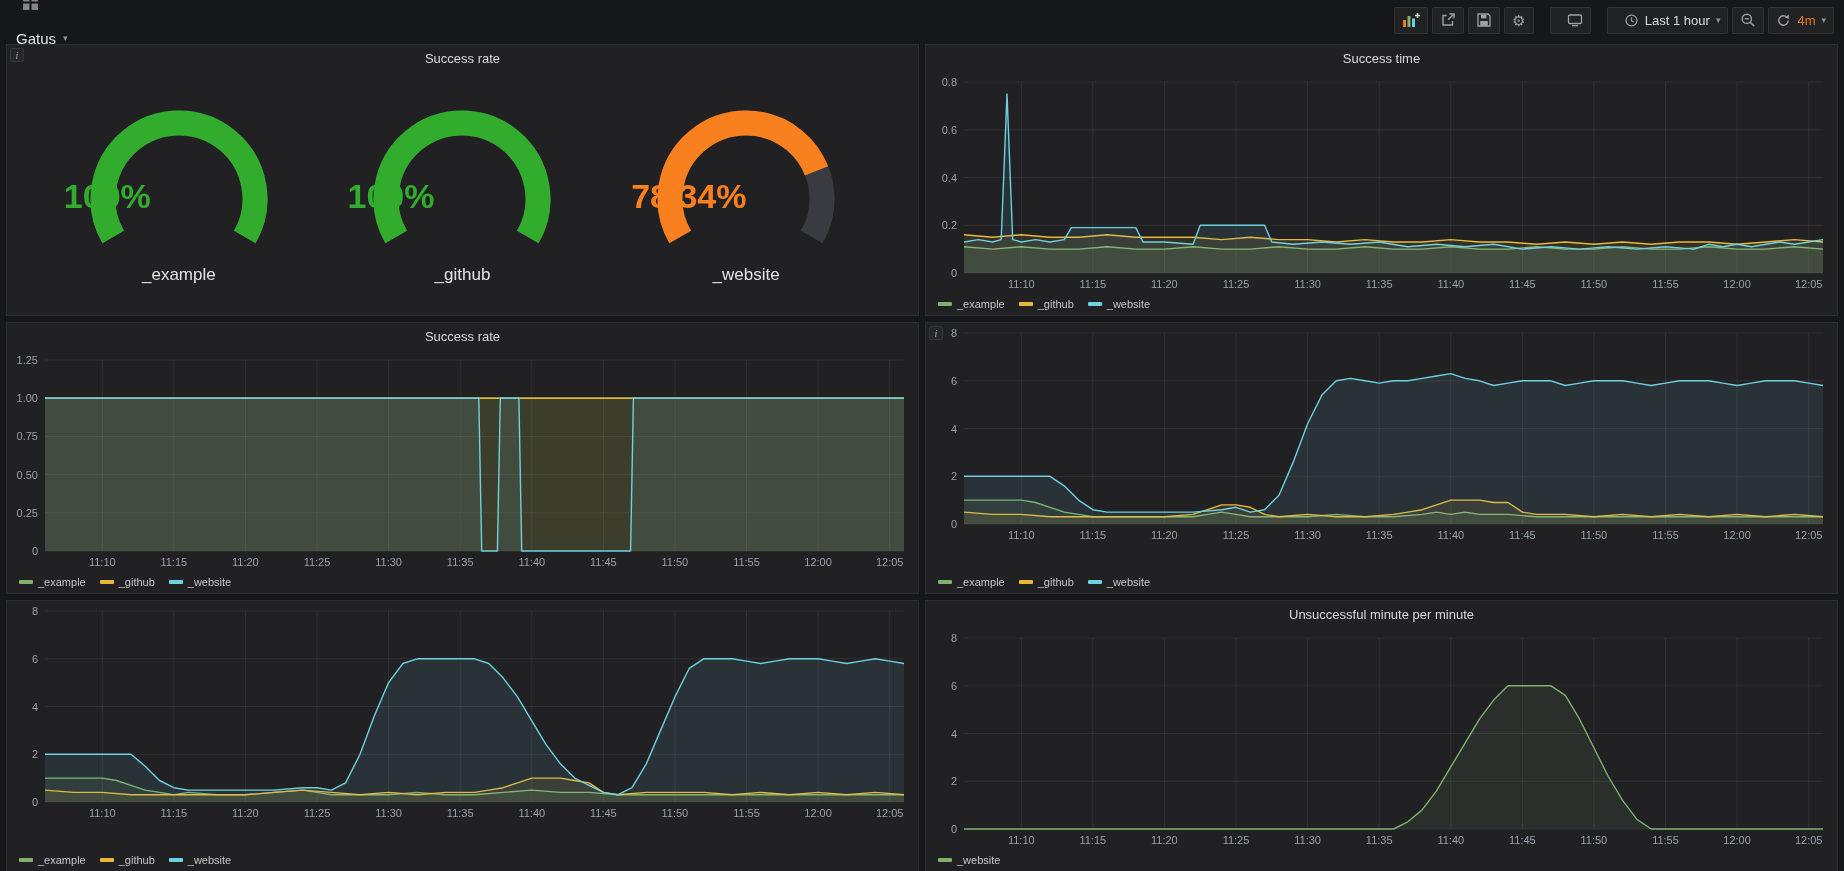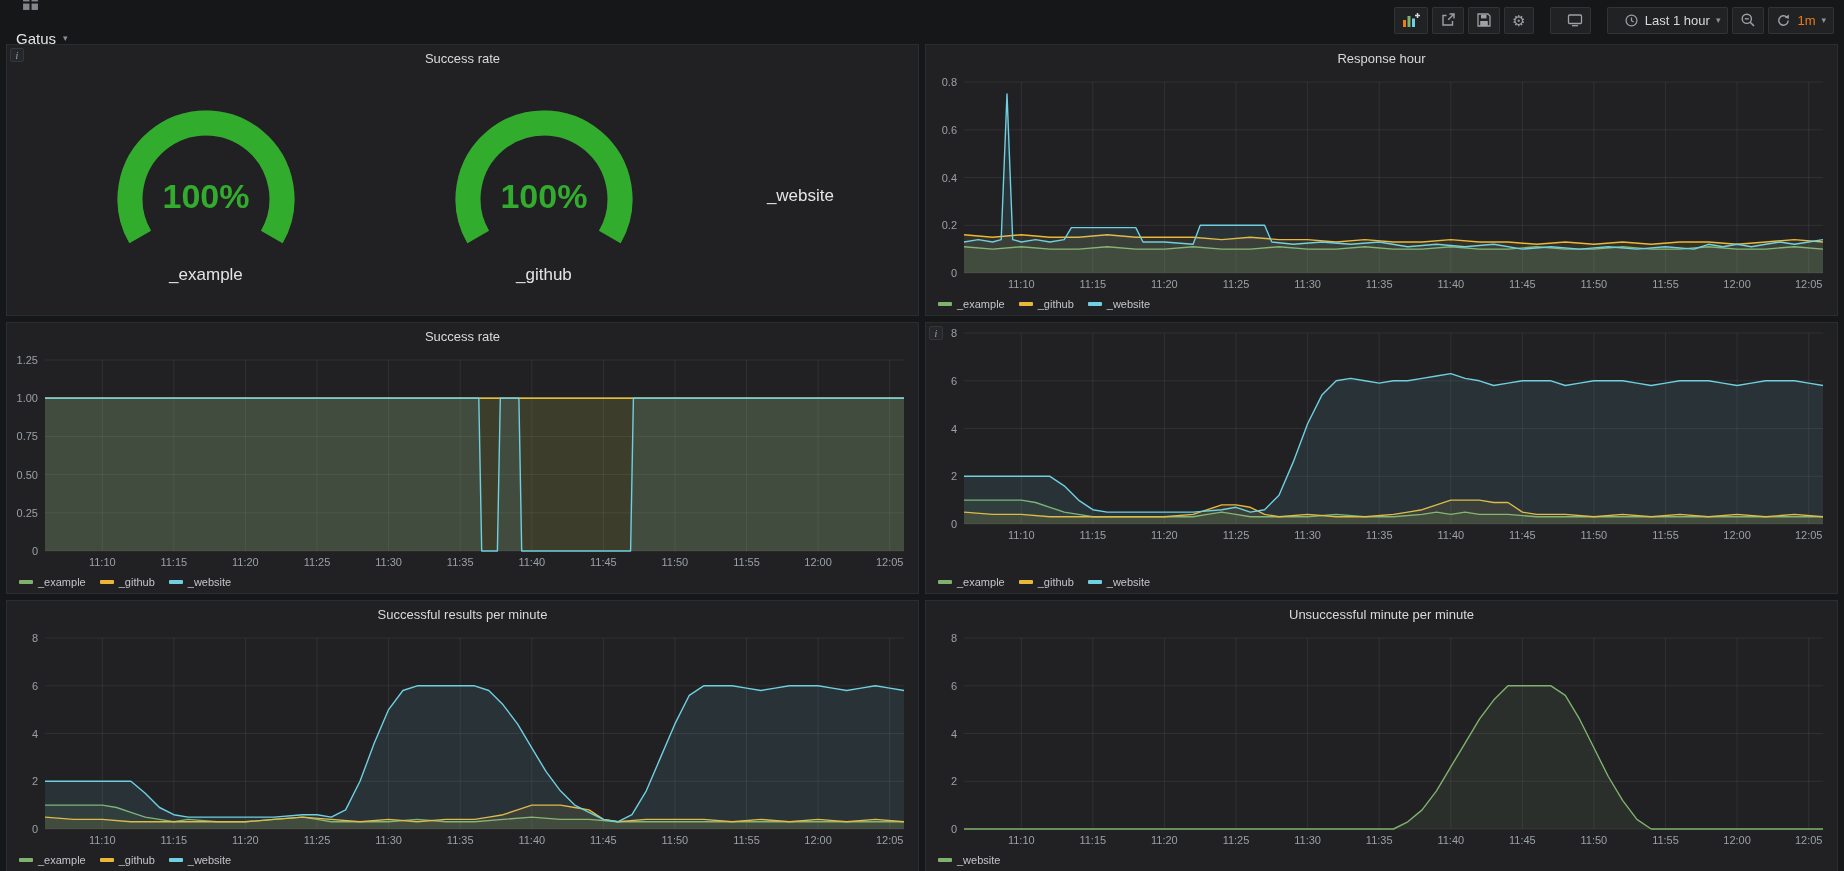--- a/index.html
+++ b/index.html
@@ -39,21 +39,21 @@
   }
   .chart { flex:1; min-height:0; min-width:0; }
   .legend { flex:none; height:22px; display:flex; align-items:center; gap:14px; padding:0 12px; font-size:11px; color:#c3c5c8; }
   .legend-item { display:flex; align-items:center; gap:5px; cursor:pointer; }
   .legend-swatch { width:14px; height:4px; border-radius:1px; display:inline-block; }
   
   .gauges { flex:1; display:flex; align-items:center; justify-content:space-around; padding:0 30px; }
   .gauge { display:flex; flex-direction:column; align-items:center; }
   .gauge-wrap { position:relative; width:230px; height:158px; }
   .gauge-wrap svg { position:absolute; inset:0; }
-  .gauge-value { position:absolute; left:0; right:0; top:74px; text-align:center; font-size:34px; font-weight:600; }
+  .gauge-value { position:absolute; left:0; right:0; top:74px; text-align:left; font-size:34px; font-weight:600; }
   .gauge-label { margin-top:4px; font-size:17px; color:#e3e4e6; }
   svg text { font-family:"Liberation Sans", sans-serif; }
 </style>
 </head>
 <body>
 
 <div class="navbar">
   <div class="nav-left">
     <div class="nav-btn" style="background:transparent;border-color:transparent;">
       <svg width="17" height="17" viewBox="0 0 16 16">
@@ -113,21 +113,21 @@
         <circle cx="6.8" cy="6.8" r="4.6" stroke="#9da0a6" stroke-width="1.4" fill="none"></circle>
         <line x1="10.2" y1="10.2" x2="14" y2="14" stroke="#9da0a6" stroke-width="1.6"></line>
         <line x1="4.8" y1="6.8" x2="8.8" y2="6.8" stroke="#9da0a6" stroke-width="1.4"></line>
       </svg>
     </div>
     <div class="nav-btn">
       <svg width="15" height="15" viewBox="0 0 16 16">
         <path d="M13 8a5 5 0 1 1-1.4-3.5" stroke="#9da0a6" stroke-width="1.5" fill="none"></path>
         <polygon points="13.6,1.6 13.8,6.2 9.4,5" fill="#9da0a6"></polygon>
       </svg>
-      <span class="txt refresh-label">1m</span>
+      <span class="txt refresh-label">4m</span>
       <span class="caret">▾</span>
     </div>
   </div>
 </div>
 
 <div class="dash">
 
   <div class="panel">
     <div class="info-corner">i</div>
     <div class="panel-header">
@@ -148,28 +148,35 @@
         <div class="gauge-wrap">
           <svg width="230" height="158" viewBox="0 0 230 158">
               <path d="M 49.2,134.0 A 76,76 0 1 1 180.8,134.0" stroke="#393b40" stroke-width="25" fill="none"></path>
               <path d="M 49.2,134.0 A 76,76 0 1 1 180.8,134.0" stroke="#32ac2d" stroke-width="25" fill="none" stroke-dasharray="318.3 338.3"></path>
             </svg>
           <div class="gauge-value" style="color: rgb(50, 172, 45);">100%</div>
         </div>
         <div class="gauge-label">_github</div>
       </div>
       <div class="gauge">
+        <div class="gauge-wrap">
+          <svg width="230" height="158" viewBox="0 0 230 158">
+              <path d="M 49.2,134.0 A 76,76 0 1 1 180.8,134.0" stroke="#393b40" stroke-width="25" fill="none"></path>
+              <path d="M 49.2,134.0 A 76,76 0 1 1 180.8,134.0" stroke="#f9801e" stroke-width="25" fill="none" stroke-dasharray="249.4 338.3"></path>
+            </svg>
+          <div class="gauge-value" style="color: rgb(249, 128, 30);">78.34%</div>
+        </div>
         <div class="gauge-label">_website</div>
       </div>
     </div>
   </div>
 
   <div class="panel">
     <div class="panel-header">
-      <span class="panel-title">Response hour</span>
+      <span class="panel-title">Success time</span>
     </div>
     <div class="chart"><svg width="911" height="221" font-size="11">
           <line x1="95.3" x2="95.3" y1="10" y2="201" stroke="rgba(255,255,255,0.07)"></line>
           <line x1="166.8" x2="166.8" y1="10" y2="201" stroke="rgba(255,255,255,0.07)"></line>
           <line x1="238.4" x2="238.4" y1="10" y2="201" stroke="rgba(255,255,255,0.07)"></line>
           <line x1="310.0" x2="310.0" y1="10" y2="201" stroke="rgba(255,255,255,0.07)"></line>
           <line x1="381.6" x2="381.6" y1="10" y2="201" stroke="rgba(255,255,255,0.07)"></line>
           <line x1="453.2" x2="453.2" y1="10" y2="201" stroke="rgba(255,255,255,0.07)"></line>
           <line x1="524.8" x2="524.8" y1="10" y2="201" stroke="rgba(255,255,255,0.07)"></line>
           <line x1="596.4" x2="596.4" y1="10" y2="201" stroke="rgba(255,255,255,0.07)"></line>
@@ -340,23 +347,20 @@
           <span>_github</span>
         </span>
         <span class="legend-item">
           <span class="legend-swatch" style="background: rgb(110, 208, 224);"></span>
           <span>_website</span>
         </span>
       </div>
   </div>
 
   <div class="panel">
-    <div class="panel-header">
-      <span class="panel-title">Successful results per minute</span>
-    </div>
     <div class="chart"><svg width="911" height="221" font-size="11">
           <line x1="95.3" x2="95.3" y1="10" y2="201" stroke="rgba(255,255,255,0.07)"></line>
           <line x1="166.8" x2="166.8" y1="10" y2="201" stroke="rgba(255,255,255,0.07)"></line>
           <line x1="238.4" x2="238.4" y1="10" y2="201" stroke="rgba(255,255,255,0.07)"></line>
           <line x1="310.0" x2="310.0" y1="10" y2="201" stroke="rgba(255,255,255,0.07)"></line>
           <line x1="381.6" x2="381.6" y1="10" y2="201" stroke="rgba(255,255,255,0.07)"></line>
           <line x1="453.2" x2="453.2" y1="10" y2="201" stroke="rgba(255,255,255,0.07)"></line>
           <line x1="524.8" x2="524.8" y1="10" y2="201" stroke="rgba(255,255,255,0.07)"></line>
           <line x1="596.4" x2="596.4" y1="10" y2="201" stroke="rgba(255,255,255,0.07)"></line>
           <line x1="667.9" x2="667.9" y1="10" y2="201" stroke="rgba(255,255,255,0.07)"></line>

